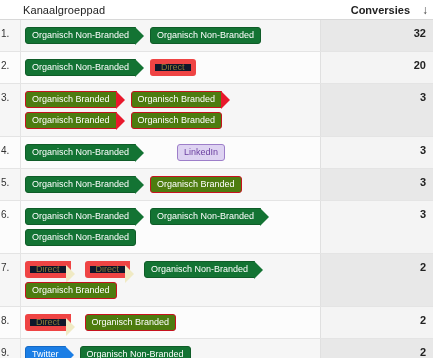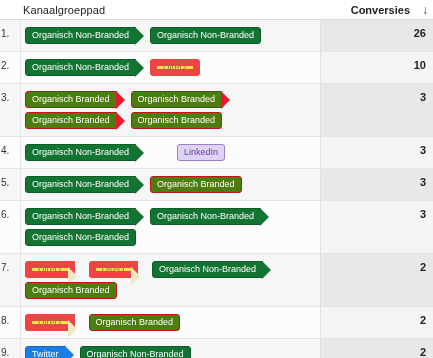--- a/index.html
+++ b/index.html
@@ -161,23 +161,23 @@
   
   .chip.c-red {
     background: #4d7c0f;
     color: #ffffff;
     border: 1px solid #c7121f;
   }
   .chip.c-red.arrow::after { border-left-color: #e8192c; }
 
   
   .chip.c-yellow {
-    background: #fde047;
+    background: #0f172a;
     color: #8b7b37;
-    border: 7px solid #ef4444;
+    border: 5px solid #ef4444;
   }
   .chip.c-yellow.arrow::after { border-left-color: #f0eac4; }
 
   
   .chip.c-purple {
     background: #ded3f2;
     color: #6b3fa0;
     border: 1px solid #9d7ec9;
     margin-left: 31px;
   }
@@ -206,31 +206,31 @@
 
   <div class="tbody" id="tbody">
       <div class="row odd">
         <div class="cell-num">1.</div>
         <div class="cell-path">
           <div class="chips">
             <span class="chip c-green arrow">Organisch Non-Branded</span>
             <span class="chip c-green">Organisch Non-Branded</span>
           </div>
         </div>
-        <div class="cell-metric">26</div>
+        <div class="cell-metric">32</div>
       </div>
       <div class="row even">
         <div class="cell-num">2.</div>
         <div class="cell-path">
           <div class="chips">
             <span class="chip c-green arrow">Organisch Non-Branded</span>
             <span class="chip c-yellow">Direct</span>
           </div>
         </div>
-        <div class="cell-metric">10</div>
+        <div class="cell-metric">20</div>
       </div>
       <div class="row odd">
         <div class="cell-num">3.</div>
         <div class="cell-path">
           <div class="chips">
             <span class="chip c-red arrow">Organisch Branded</span>
             <span class="chip c-red arrow">Organisch Branded</span>
             <span class="chip c-red arrow">Organisch Branded</span>
             <span class="chip c-red">Organisch Branded</span>
           </div>

